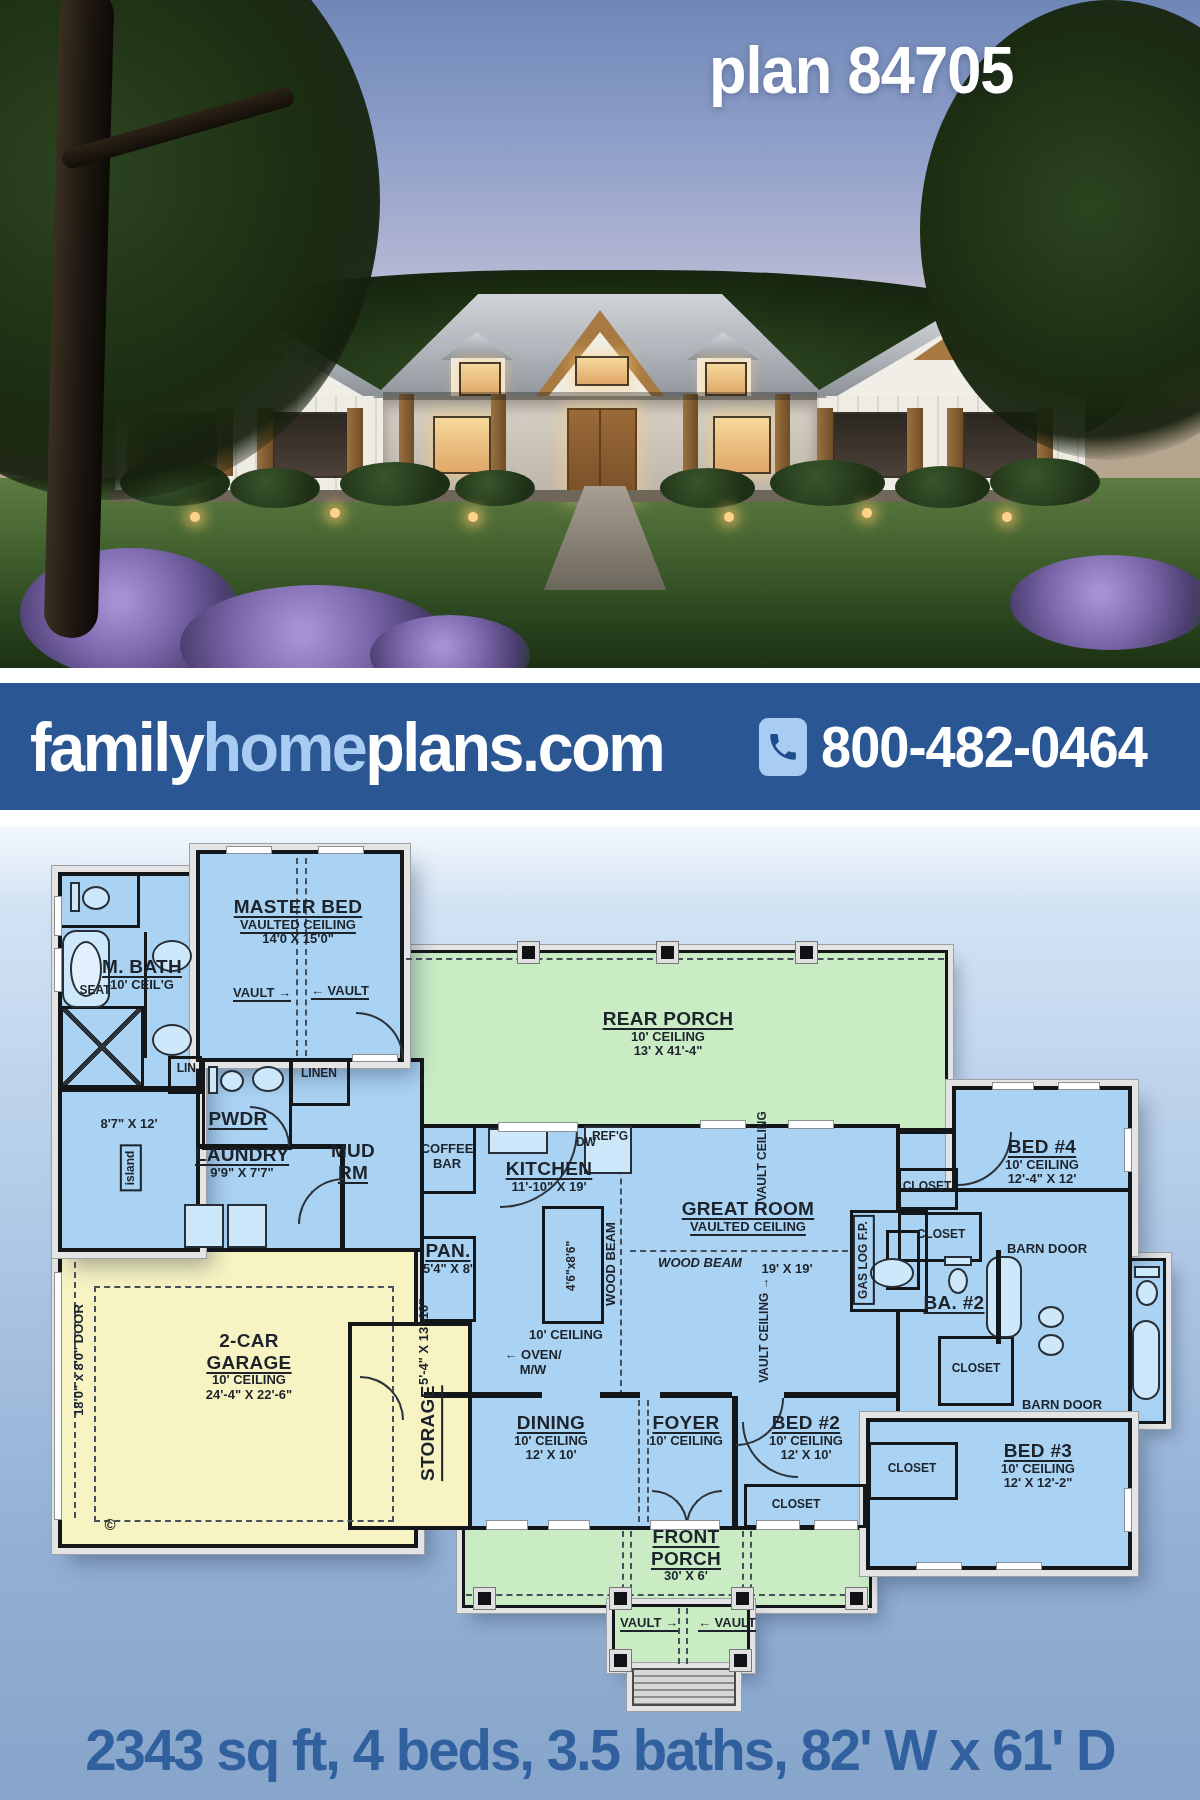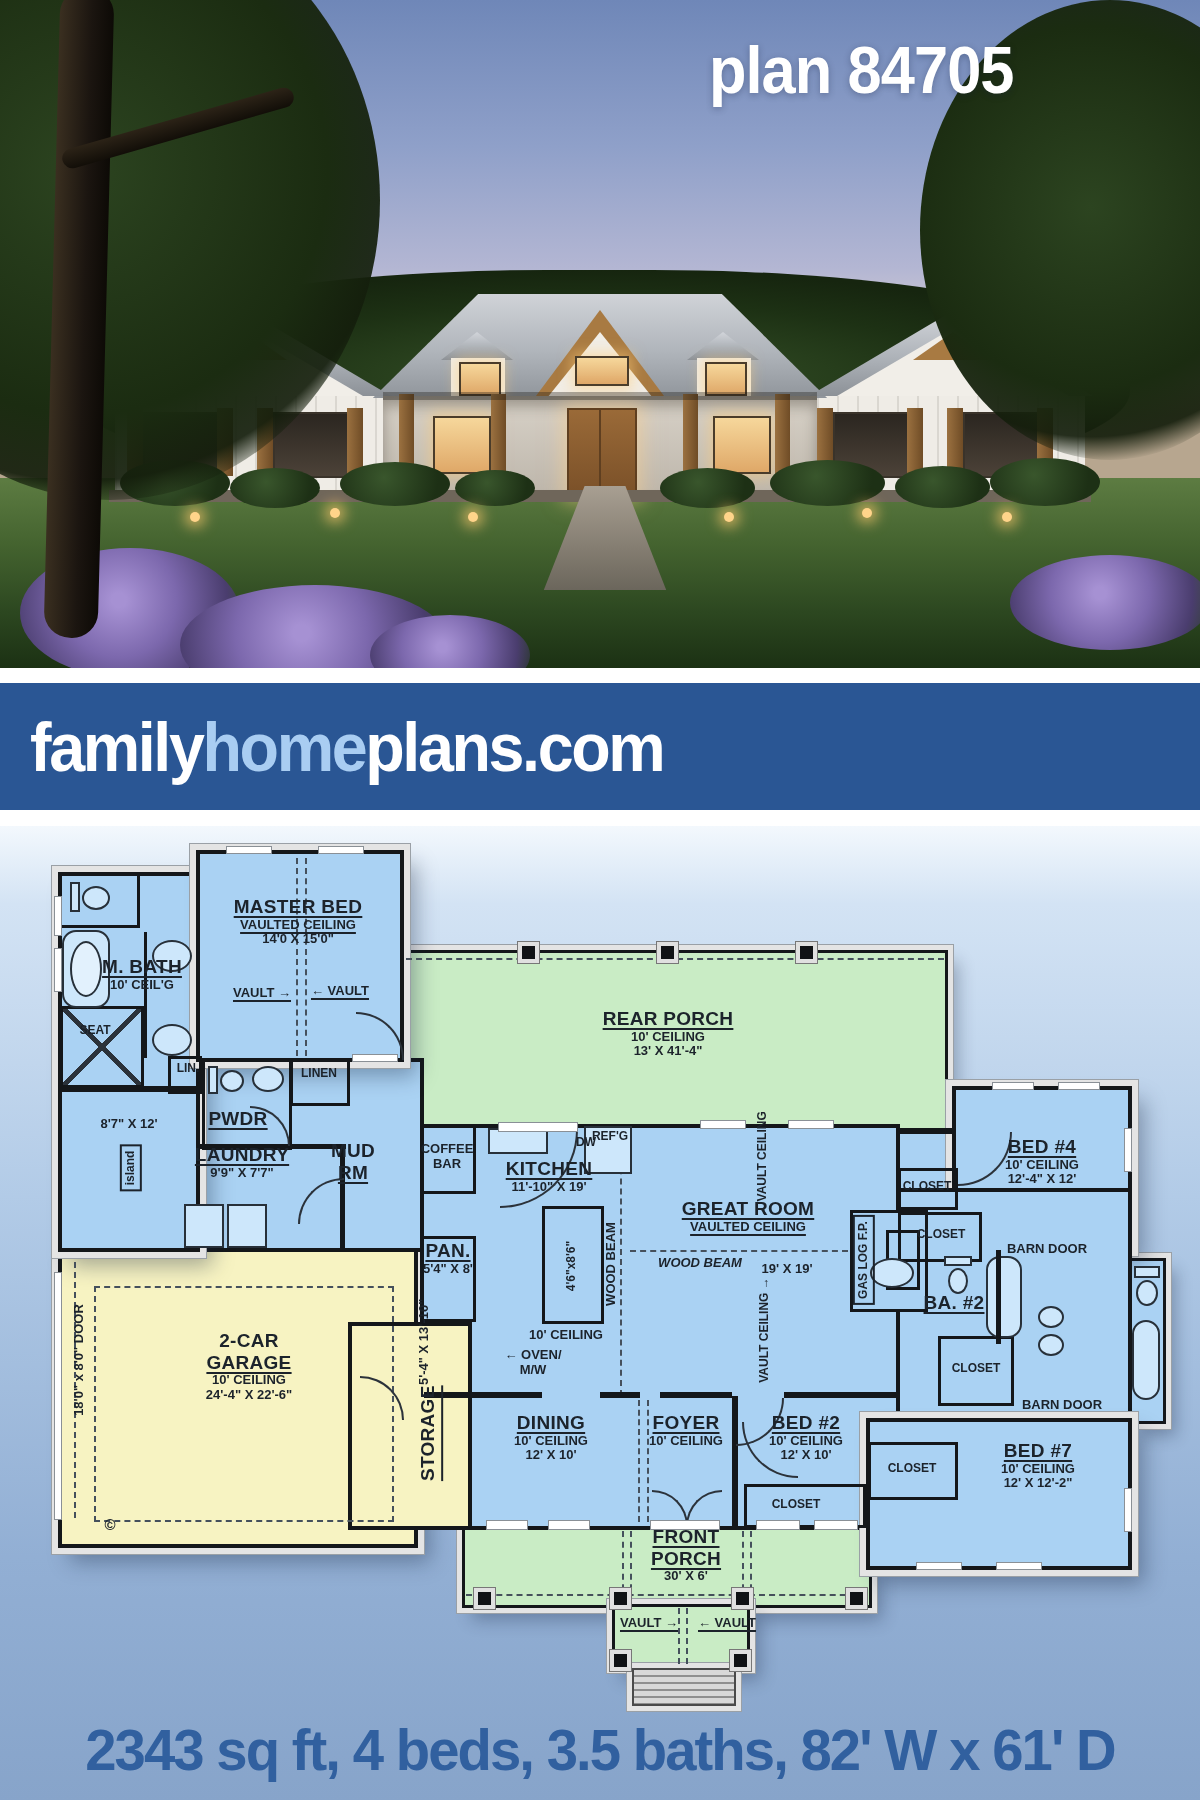--- a/index.html
+++ b/index.html
@@ -176,20 +176,28 @@
   <div class="lav" style="left:1010px;top:555px;width:200px;height:95px;"></div>
   <div class="canopy" style="left:-160px;top:-100px;width:540px;height:600px;"></div>
   <div class="trunk"></div>
   <div class="branch"></div>
   <div class="canopy" style="left:920px;top:0px;width:380px;height:460px;"></div>
   <div class="phototitle">plan 84705</div>
 </div>
 
 <div class="banner">
   <div class="logo"><span>family</span><span class="home">home</span><span>plans.com</span></div>
+  <div class="phonewrap">
+    <div class="phoneicon">
+      <svg width="34" height="34" viewBox="0 0 24 24">
+          <path fill="#1e4c8c" d="M6.6 10.8c1.5 2.9 3.8 5.2 6.7 6.7l2.2-2.2c.3-.3.7-.4 1-.2 1.1.4 2.3.6 3.6.6.6 0 1 .4 1 1V20c0 .6-.4 1-1 1C10.8 21 3 13.2 3 3.9c0-.6.4-1 1-1h3.4c.6 0 1 .4 1 1 0 1.2.2 2.4.6 3.6.1.3 0 .7-.2 1l-2.2 2.3z"></path>
+        </svg>
+    </div>
+    <div class="phonenum">800-482-0464</div>
+  </div>
 </div>
 
 <div class="plansec"></div>
 
 <div class="room green phatch" style="left:402px;top:950px;width:546px;height:182px;border-width:3px;z-index:5;"></div>
 <div class="room green phatch" style="left:462px;top:1527px;width:410px;height:81px;border-width:3px;z-index:5;"></div>
 <div class="room green phatch" style="left:612px;top:1604px;width:138px;height:64px;border-width:3px;z-index:6;"></div>
 <div class="steps" style="left:632px;top:1668px;width:100px;height:34px;z-index:6;"></div>
 
 <div class="room yellow hatch" style="left:58px;top:1248px;width:360px;height:300px;z-index:8;"></div>
@@ -325,21 +333,21 @@
 <div class="plab" style="left: 262px; top: 986px; transform: translateX(-50%);">
     <div class="v u">VAULT →</div>
   </div>
 <div class="plab" style="left: 340px; top: 984px; transform: translateX(-50%);">
     <div class="v u">← VAULT</div>
   </div>
 <div class="plab" style="left: 142px; top: 956px; transform: translateX(-50%);">
     <div class="rn u">M. BATH</div>
     <div class="d">10' CEIL'G</div>
   </div>
-<div class="plab" style="left: 95px; top: 1024px; transform: translateX(-50%);">
+<div class="plab" style="left: 95px; top: 984px; transform: translateX(-50%);">
     <div class="s">SEAT</div>
   </div>
 <div class="plab" style="left: 188px; top: 1062px; transform: translateX(-50%);">
     <div class="s">LIN.</div>
   </div>
 <div class="plab" style="left: 319px; top: 1067px; transform: translateX(-50%);">
     <div class="s">LINEN</div>
   </div>
 <div class="plab" style="left: 238px; top: 1108px; transform: translateX(-50%);">
     <div class="rn u">PWDR</div>
@@ -462,21 +470,21 @@
 <div class="plab" style="left: 954px; top: 1292px; transform: translateX(-50%);">
     <div class="rn u">BA. #2</div>
   </div>
 <div class="plab" style="left: 976px; top: 1362px; transform: translateX(-50%);">
     <div class="s">CLOSET</div>
   </div>
 <div class="plab" style="left: 1062px; top: 1398px; transform: translateX(-50%);">
     <div class="d">BARN DOOR</div>
   </div>
 <div class="plab" style="left: 1038px; top: 1440px; transform: translateX(-50%);">
-    <div class="rn u">BED #7</div>
+    <div class="rn u">BED #3</div>
     <div class="d">10' CEILING</div>
     <div class="d">12' X 12'-2"</div>
   </div>
 <div class="plab" style="left: 912px; top: 1462px; transform: translateX(-50%);">
     <div class="s">CLOSET</div>
   </div>
 <div class="plab" style="left: 551px; top: 1412px; transform: translateX(-50%);">
     <div class="rn u">DINING</div>
     <div class="d">10' CEILING</div>
     <div class="d">12' X 10'</div>

